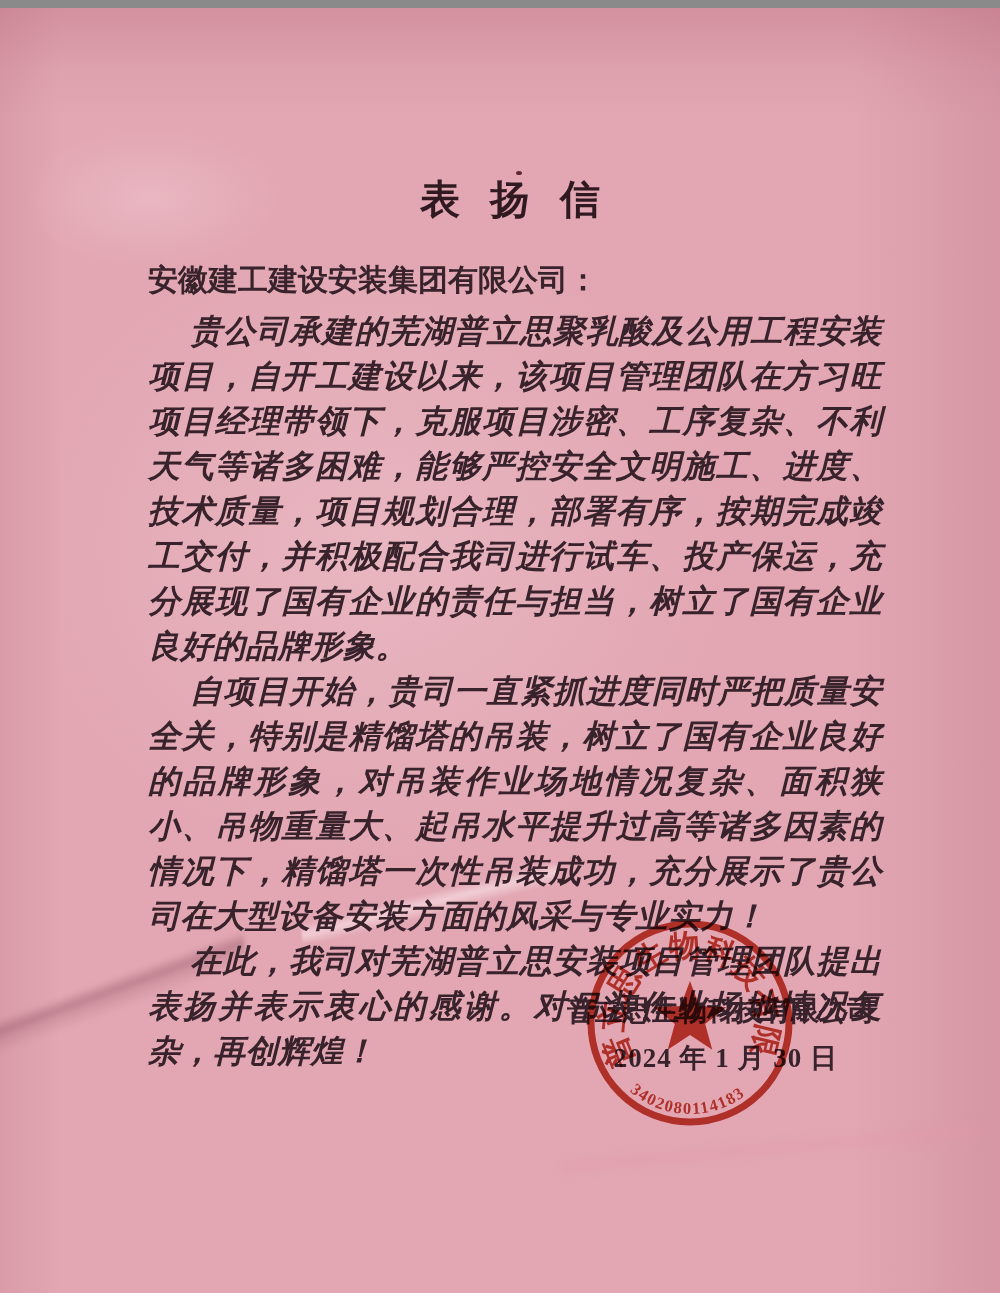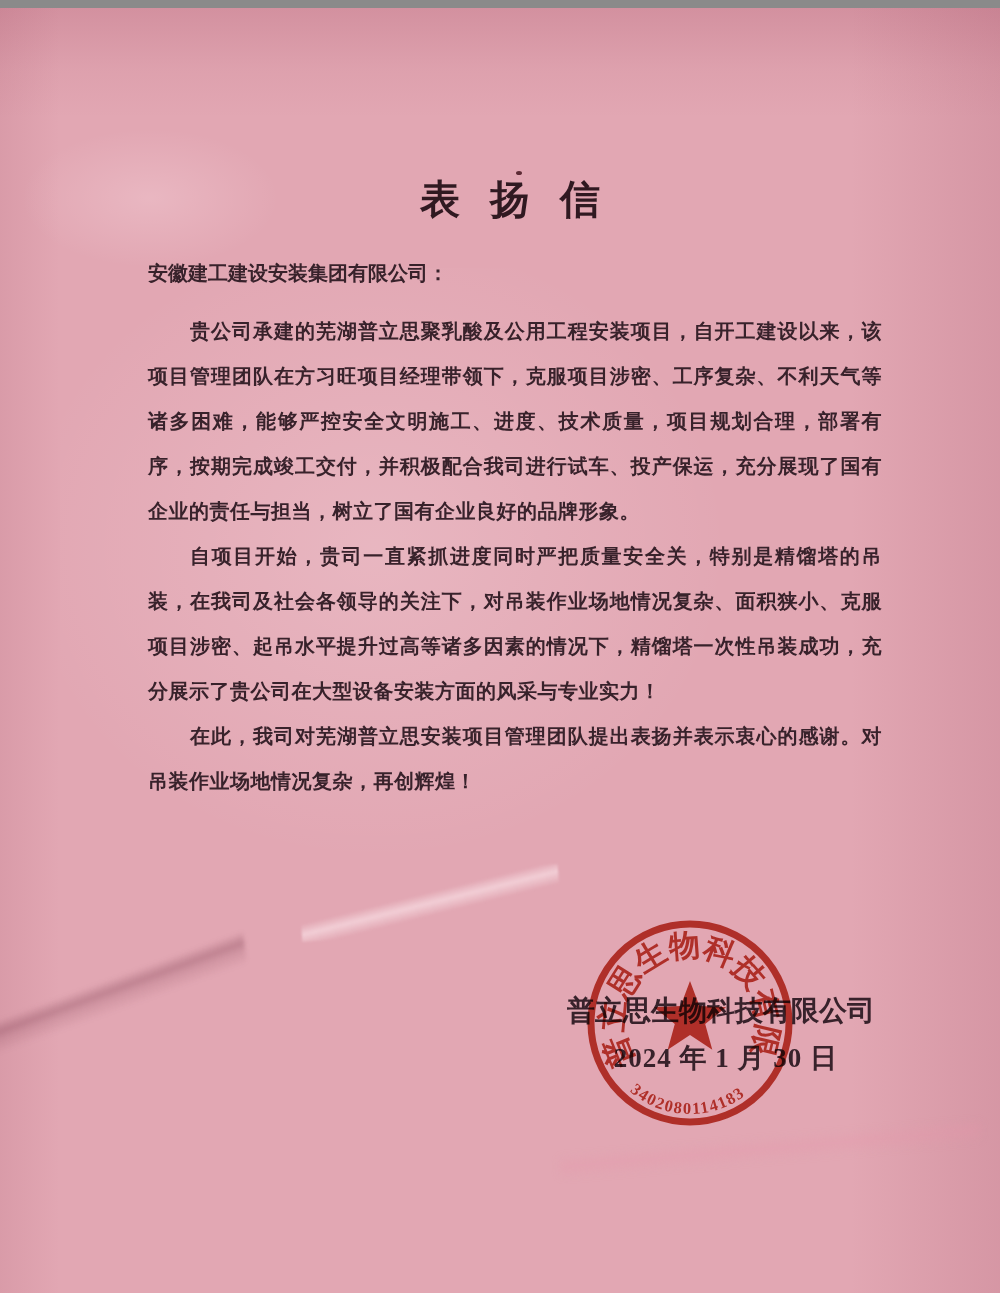--- a/index.html
+++ b/index.html
@@ -33,24 +33,24 @@
     filter:blur(4px);}
   .crease-topleft{left:20px;top:120px;width:260px;height:140px;
     background:radial-gradient(ellipse at 50% 50%,rgba(255,230,236,.25),transparent 70%);}
   .bottom-mark{left:868px;top:1288px;width:78px;height:5px;background:#4a1a26;border-radius:2px;}
   .speck{left:516px;top:163px;width:6px;height:4px;background:#5d2b35;border-radius:50%;}
 
   
   .content{position:absolute;left:148px;width:734px;}
   .title{top:164px;text-align:center;font-size:40px;font-weight:700;
     letter-spacing:10px;color:#301921;}
-  .salutation{top:252px;font-size:20px;font-weight:600;}
+  .salutation{top:252px;font-size:30px;font-weight:600;}
   .bodytext{top:301px;}
-  .bodytext p{margin:0;font-size:20px;line-height:45px;font-weight:600;
-    text-align:justify;text-indent:42px;letter-spacing:.5px;}
+  .bodytext p{margin:0;font-size:32px;line-height:45px;font-weight:600;
+    text-align:justify;text-indent:42px;letter-spacing:.5px;font-style:italic;}
   .sig-line{position:absolute;font-weight:600;white-space:nowrap;}
   .sig-company{top:984px;right:125px;font-size:28px;}
   .sig-date{top:1032px;right:162px;font-size:27px;letter-spacing:1px;}
 
   
   .seal{position:absolute;left:578px;top:903px;width:224px;height:224px;
     mix-blend-mode:multiply;opacity:.93;}
   .seal svg{display:block;}
   .seal text{font-family:"Liberation Serif","DejaVu Serif",serif;fill:#c23a2b;}
   .ring-txt{font-size:31px;font-weight:700;}
@@ -71,21 +71,21 @@
   <div class="shade crease-light-2"></div>
   <div class="shade bottom-mark"></div>
   <div class="shade speck"></div>
 
   <div class="content title">表 扬 信</div>
 
   <div class="content salutation">安徽建工建设安装集团有限公司：</div>
 
   <div class="content bodytext">
     <p>贵公司承建的芜湖普立思聚乳酸及公用工程安装项目，自开工建设以来，该项目管理团队在方习旺项目经理带领下，克服项目涉密、工序复杂、不利天气等诸多困难，能够严控安全文明施工、进度、技术质量，项目规划合理，部署有序，按期完成竣工交付，并积极配合我司进行试车、投产保运，充分展现了国有企业的责任与担当，树立了国有企业良好的品牌形象。</p>
-    <p>自项目开始，贵司一直紧抓进度同时严把质量安全关，特别是精馏塔的吊装，在我司及社会各领导的关注下，对吊装作业场地情况复杂、面积狭小、克服项目涉密、起吊水平提升过高等诸多因素的情况下，精馏塔一次性吊装成功，充分展示了贵公司在大型设备安装方面的风采与专业实力！</p>
+    <p>自项目开始，贵司一直紧抓进度同时严把质量安全关，特别是精馏塔的吊装，树立了国有企业良好的品牌形象，对吊装作业场地情况复杂、面积狭小、吊物重量大、起吊水平提升过高等诸多因素的情况下，精馏塔一次性吊装成功，充分展示了贵公司在大型设备安装方面的风采与专业实力！</p>
     <p>在此，我司对芜湖普立思安装项目管理团队提出表扬并表示衷心的感谢。对吊装作业场地情况复杂，再创辉煌！</p>
   </div>
 
   <div class="sig-line sig-company">普立思生物科技有限公司</div>
   <div class="sig-line sig-date">2024 年 1 月 30 日</div>
 
   <div class="seal">
     <svg width="224" height="224" viewBox="-112 -112 224 224">
       <defs>
         <path id="arcTop" d="M -54.9,38.4 A 67,67 0 1 1 54.9,38.4" fill="none"></path>

